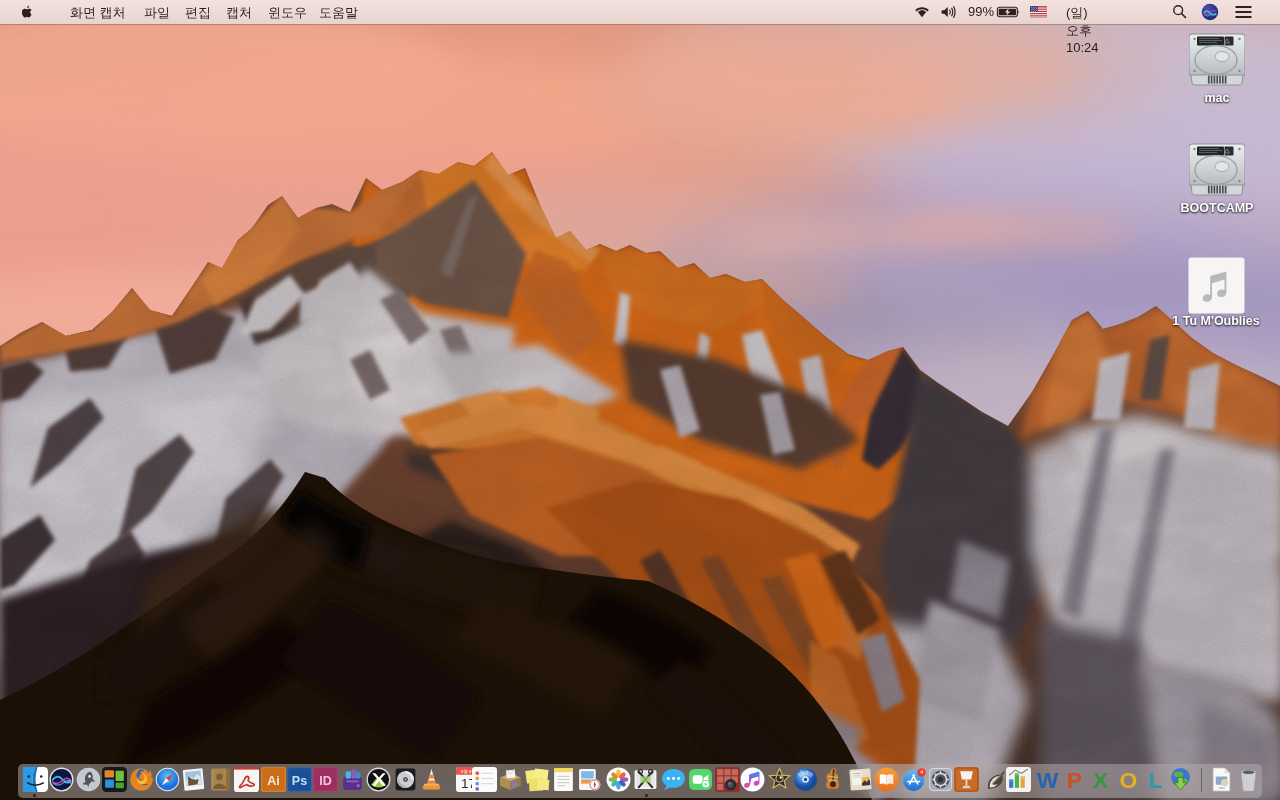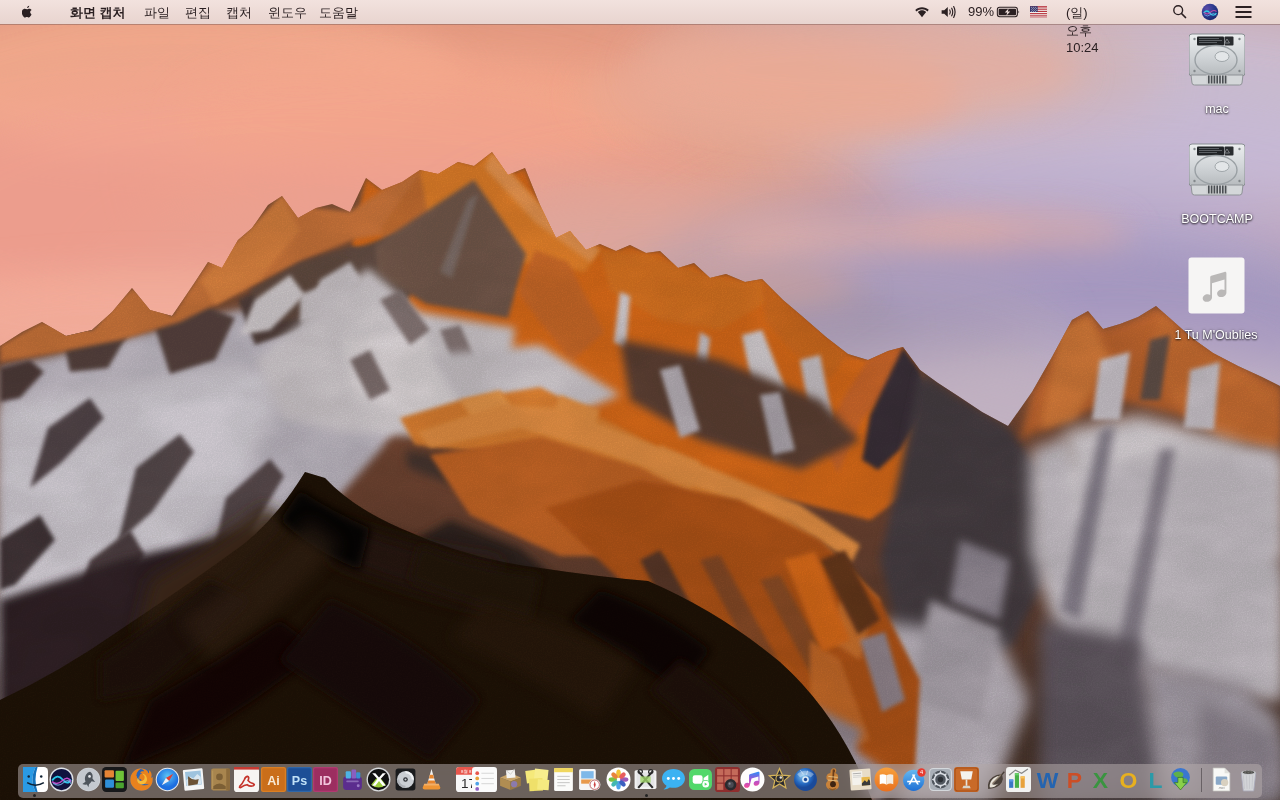--- a/index.html
+++ b/index.html
@@ -1,22 +1,22 @@
 <!DOCTYPE html>
 <html><head><meta charset="utf-8"><style>
 html,body{margin:0;padding:0;width:1280px;height:800px;overflow:hidden;background:#000;font-family:"Liberation Sans",sans-serif;}
 #stage{position:absolute;top:0;left:0;width:1280px;height:800px;}
 #wall{position:absolute;top:0;left:0;filter:saturate(1.1) contrast(1.05);}
 #menubar{position:absolute;top:0;left:0;width:1280px;height:24px;background:linear-gradient(#f2e2de,#e8d4cf);box-shadow:0 1px 0 rgba(130,95,90,.5);display:flex;align-items:center;color:#2b2022;font-size:13px;}
 #menubar .apple{margin:0;}
-#menubar .appname{font-weight:bold;margin-left:17px;}
+#menubar .appname{font-weight:normal;margin-left:17px;}
 #menubar .mi{margin-left:21px;}
 #mright{position:absolute;left:0;top:0;width:1068px;height:24px;color:#2b2022;font-size:13px;}
 .dicon{position:absolute;width:120px;text-align:center;}
-.dlabel{color:#fff;font-weight:normal;font-size:12.5px;line-height:14.5px;text-shadow:0 1px 2px rgba(0,0,0,.8),0 0 3px rgba(0,0,0,.45);margin-top:14px;}
+.dlabel{color:#fff;font-weight:bold;font-size:12.5px;line-height:14.5px;text-shadow:0 1px 2px rgba(0,0,0,.8),0 0 3px rgba(0,0,0,.45);}
 #dock{position:absolute;left:18px;top:764px;width:1244px;height:34px;background:rgba(182,172,173,.52);border-radius:5px;backdrop-filter:blur(9px);}
 .dk{position:absolute;top:767px;width:25px;height:25px;}
 .dot{position:absolute;width:3px;height:3px;border-radius:50%;background:#222;top:794px;}
 </style></head><body>
 <div id="stage">
 <svg id="wall" width="1280" height="800" viewBox="0 0 1280 800">
 <defs>
 <linearGradient id="sky" x1="0" y1="0" x2="0" y2="1">
  <stop offset="0" stop-color="#c29c9e"></stop>
           <stop offset=".5" stop-color="#ceabb0"></stop>

